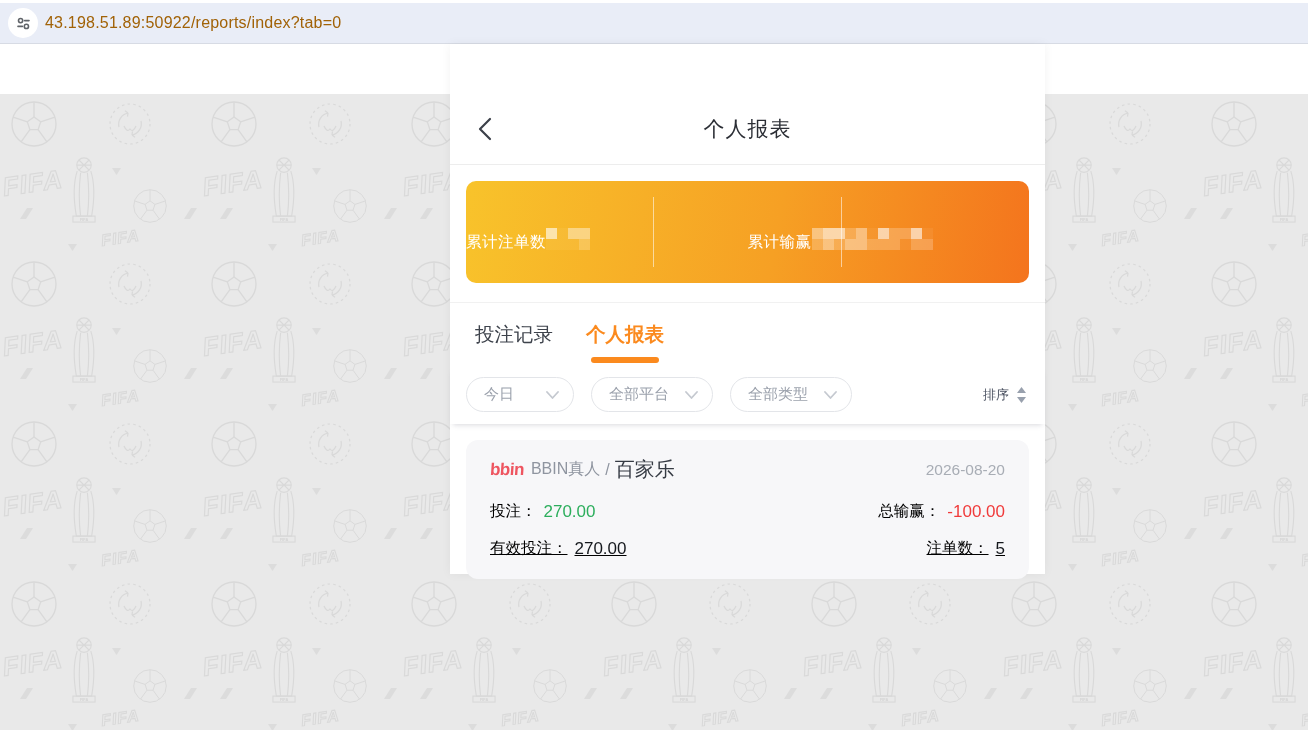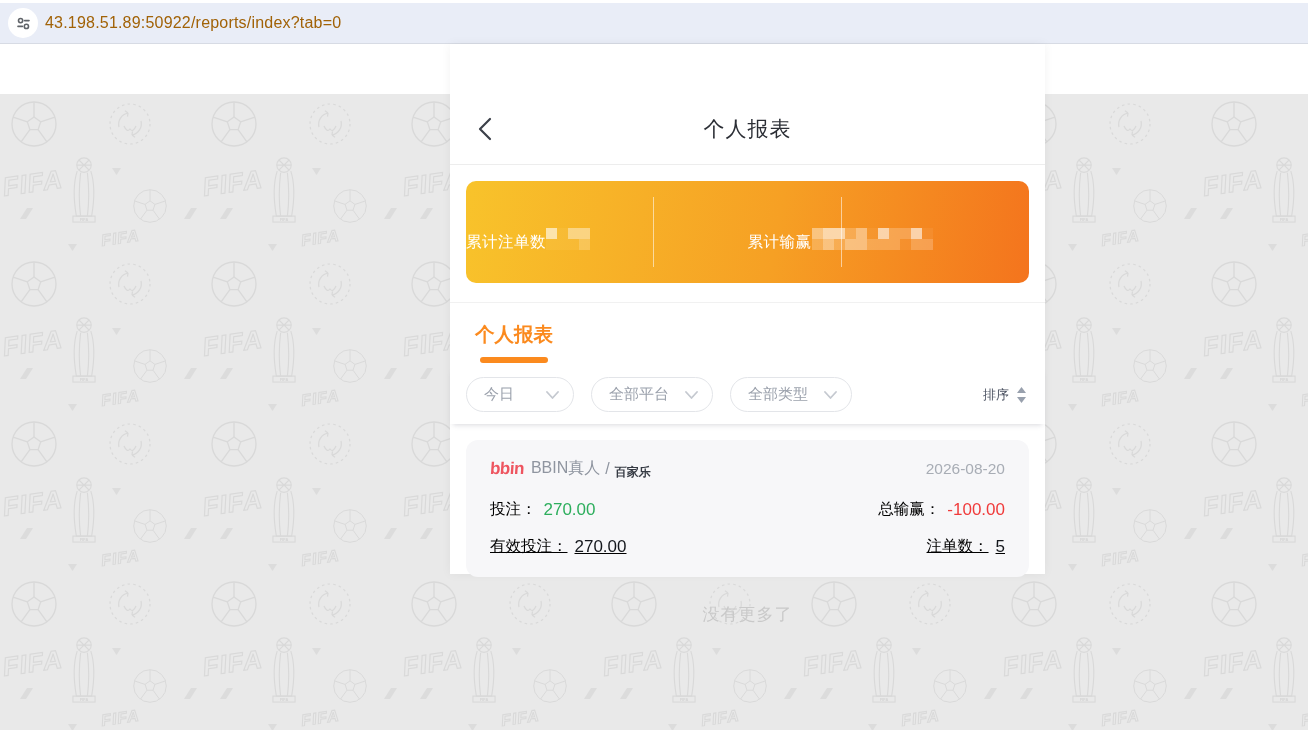--- a/index.html
+++ b/index.html
@@ -65,21 +65,21 @@
   
   .list-area { padding:16px 16px 0 16px; }
   .report-card { background:#f7f7f9; border-radius:12px; padding:16px 24px 20px 24px; cursor:pointer; }
   .rc-row { display:flex; justify-content:space-between; align-items:center; }
   .rc-row.r2 { margin-top:18px; } .rc-row.r3 { margin-top:16px;text-decoration:underline; }
   .rc-left { display:flex; align-items:center; }
   .provider-logo { font-size:17px; font-weight:800; color:#ee5560; letter-spacing:-.5px;
     margin-right:7px; transform:skewX(-4deg); }
   .provider-name, .sep { font-size:16px; color:#8f95a0; }
   .sep { margin:0 5px; }
-  .game-name { font-size:12px; color:#363b44; font-weight:700;margin-top:8px; }
+  .game-name { font-size:20px; color:#363b44; font-weight:400; }
   .rc-date { font-size:15.5px; color:#a8adb5; }
   .rc-label { font-size:15.5px; color:#000000; }
   .rc-val { font-size:17px; font-weight:500; margin-left:7px; color:#15181d; }
   .rc-val.green { color:#2dae5d; } .rc-val.red { color:#f03b3b; }
   .rc-val.plain { font-weight:400; color:#15181d; }
 
   .no-more { margin-top:26px; text-align:center; font-size:17px; color:#c9c9c9; letter-spacing:1px; }
 </style>
 </head>
 <body>
@@ -190,20 +190,23 @@
             <i style="opacity:0.22"></i>
             <i style="opacity:0.22"></i>
           </span>
       </div>
       <div class="stat-divider d1"></div>
       <div class="stat-divider d2"></div>
     </div>
   </div>
 
   <div class="tabs-row">
+    <div class="tab">
+      <span>投注记录</span>
+    </div>
     <div class="tab active" style="color: rgb(251, 138, 30);">
       <span style="color: rgb(251, 138, 30);">个人报表</span>
       <span class="tab-underline" style="color: rgb(251, 138, 30); background: rgb(251, 138, 30);"></span>
     </div>
   </div>
 
   <div class="filter-row">
     <div class="pill p1">
       <span class="pill-label">今日</span>
       <svg width="13" height="8" viewBox="0 0 13 8">
@@ -258,16 +261,15 @@
         <div class="rc-left">
           <span class="rc-label">有效投注：</span>
           <span class="rc-val plain">270.00</span>
         </div>
         <div class="rc-left">
           <span class="rc-label">注单数：</span>
           <span class="rc-val plain">5</span>
         </div>
       </div>
     </div>
-    <div class="no-more">没有更多了</div>
   </div>
 
 </div>
 
 </body></html>

